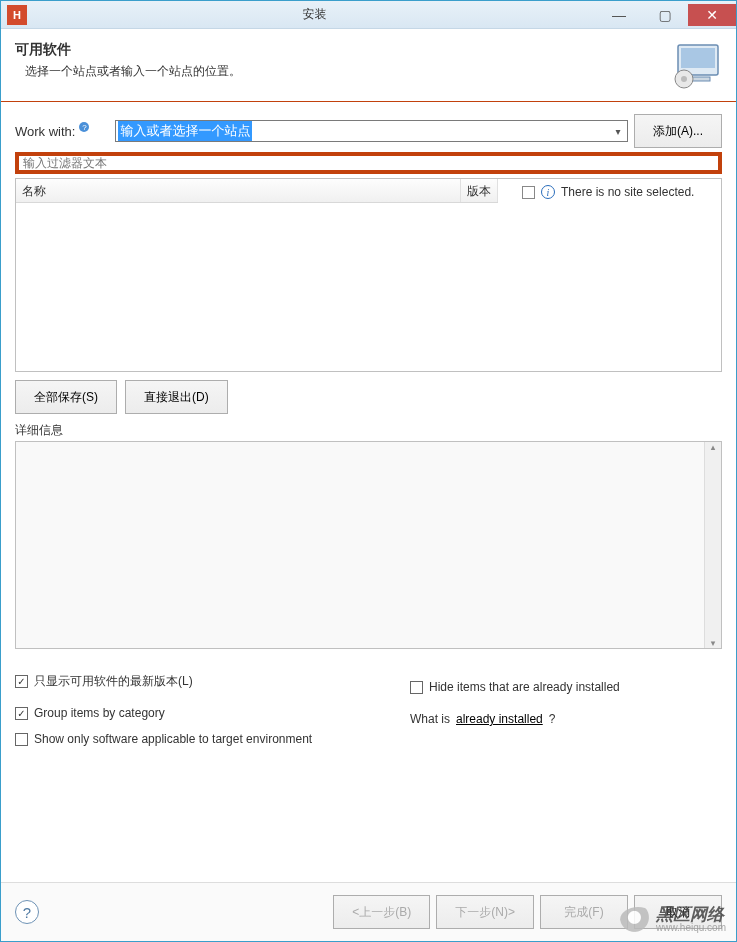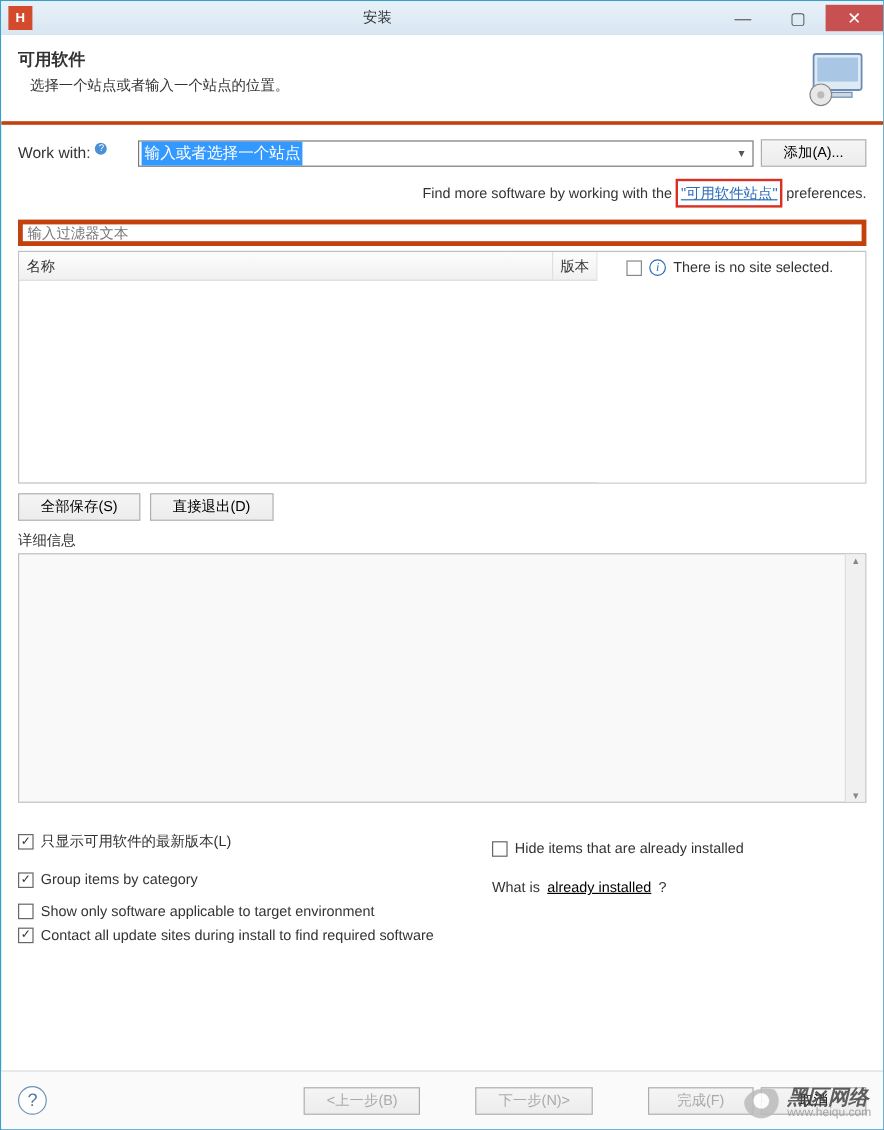--- a/index.html
+++ b/index.html
@@ -3,35 +3,35 @@
 <meta charset="utf-8">
 <style>
 * { box-sizing: border-box; margin: 0; padding: 0; }
 body { font-family: "Microsoft YaHei", "Segoe UI", sans-serif; font-size: 12px; color: #333; background: #fff; width: 737px; height: 942px; overflow: hidden; position: relative; border: 1px solid #3a9ecb; }
 .titlebar { height: 28px; background: linear-gradient(#e8f1f8, #d9e7f3); display: flex; align-items: center; border-bottom: 1px solid #c5d7e6; }
 .titlebar .app-icon { width: 20px; height: 20px; background: #d34b2c; margin: 0 6px; display: flex; align-items: center; justify-content: center; color: #fff; font-weight: bold; font-size: 11px; }
 .titlebar .title { flex: 1; text-align: center; font-size: 12px; color: #333; }
 .titlebar .win-btns { display: flex; }
 .titlebar .win-btn { width: 46px; height: 22px; display: flex; align-items: center; justify-content: center; font-size: 14px; color: #555; }
 .titlebar .win-btn.close { background: #c75050; color: #fff; width: 48px; }
-.header { background: #fff; padding: 12px 14px; display: flex; border-bottom: 3px solid #c2410c; }
+.header { background: #fff; padding: 12px 14px; display: flex; border-bottom: 1px solid #c2410c; }
 .header .txt { flex: 1; }
 .header .txt .h1 { font-size: 14px; font-weight: bold; margin-bottom: 4px; }
 .header .txt .h2 { font-size: 12px; color: #333; padding-left: 10px; }
 .header .icon-box { width: 52px; height: 48px; position: relative; }
 .header .icon-box svg { width: 52px; height: 48px; }
 .body { padding: 12px 14px 0 14px; }
 .row { display: flex; align-items: center; gap: 6px; margin-bottom: 4px; }
 .label-ww { font-size: 13px; }
 .help-badge { width: 10px; height: 10px; border-radius: 50%; background: #4a90d9; color: #fff; font-size: 8px; display: flex; align-items: center; justify-content: center; margin-left: -2px; margin-top: -8px; }
 .combo { flex: 1; height: 22px; border: 1px solid #7a7a7a; display: flex; align-items: center; background: #fff; margin-left: 20px; }
 .combo .sel { background: #3399ff; color: #fff; padding: 1px 2px; margin-left: 2px; font-size: 13px; }
 .combo .arrow { width: 18px; text-align: center; color: #555; font-size: 10px; }
-.btn { height: 23px; padding: 0 18px; background: linear-gradient(#f5f5f5,#ececec); border: 1px solid #adadad; font-size: 12px; cursor: pointer; }
-.btn:disabled { color: #aaa; margin-left: 40px; }
+.btn { height: 34px; padding: 0 18px; background: linear-gradient(#f5f5f5,#ececec); border: 1px solid #adadad; font-size: 12px; cursor: pointer; }
+.btn:disabled { color: #aaa; }
 .hint-row { text-align: right; font-size: 12px; color: #333; padding: 6px 0 10px 0; }
 .hint-row a { color: #2a6dbb; text-decoration: underline; }
 .red-box { border: 2px solid #d93025; padding: 0 2px; display: inline-block; line-height: 20px; }
 .filter-input { width: 100%; height: 22px; border: 4px solid #c2410c; padding: 2px 4px; font-size: 12px; color: #555; background: #fff; }
 .table-wrap { border: 1px solid #c0c0c0; margin-top: 4px; height: 194px; display: flex; flex-direction: row; }
 .table-head { display: flex; background: linear-gradient(#fdfdfd,#f0f0f0); border-bottom: 1px solid #d8d8d8; height: 24px; }
 .th { padding: 4px 6px; font-size: 12px; border-right: 1px solid #e0e0e0; }
 .th.name { flex: 0 0 445px; }
 .th.ver { flex: 1; }
 .table-body { flex: 1; background: #fff; padding: 4px 6px; }
@@ -91,23 +91,20 @@
     <span class="label-ww">Work with:</span>
     <span class="help-badge">?</span>
     <div class="combo">
       <span class="sel">输入或者选择一个站点</span>
       <span style="flex:1"></span>
       <span class="arrow">▾</span>
     </div>
     <button class="btn">添加(A)...</button>
   </div>
 
-  <div class="hint-row">
-    <span>Find more software by working with the </span><span class="red-box"><a href="#">"可用软件站点"</a></span><span> preferences.</span>
-  </div>
 
   <input class="filter-input" placeholder="输入过滤器文本" style="">
 
   <div class="table-wrap">
     <div class="table-head">
       <div class="th name">名称</div>
       <div class="th ver">版本</div>
     </div>
     <div class="table-body">
       <div class="tree-row">
@@ -146,24 +143,20 @@
       <div class="col2">
         <span>What is </span>
           <a href="#" class="link">already installed</a>
           <span>?</span>
       </div>
     </div>
     <div class="check-row">
       <span class="ck"></span>
       <span>Show only software applicable to target environment</span>
     </div>
-    <div class="check-row">
-      <span class="ck on"></span>
-      <span>Contact all update sites during install to find required software</span>
-    </div>
   </div>
 </div>
 
 <div class="footer">
   <div class="help-btn">?</div>
   <div class="spacer"></div>
   <button class="btn" disabled="">&lt;上一步(B)</button>
   <button class="btn" disabled="">下一步(N)&gt;</button>
   <button class="btn" disabled="">完成(F)</button>
   <button class="btn">取消</button>

